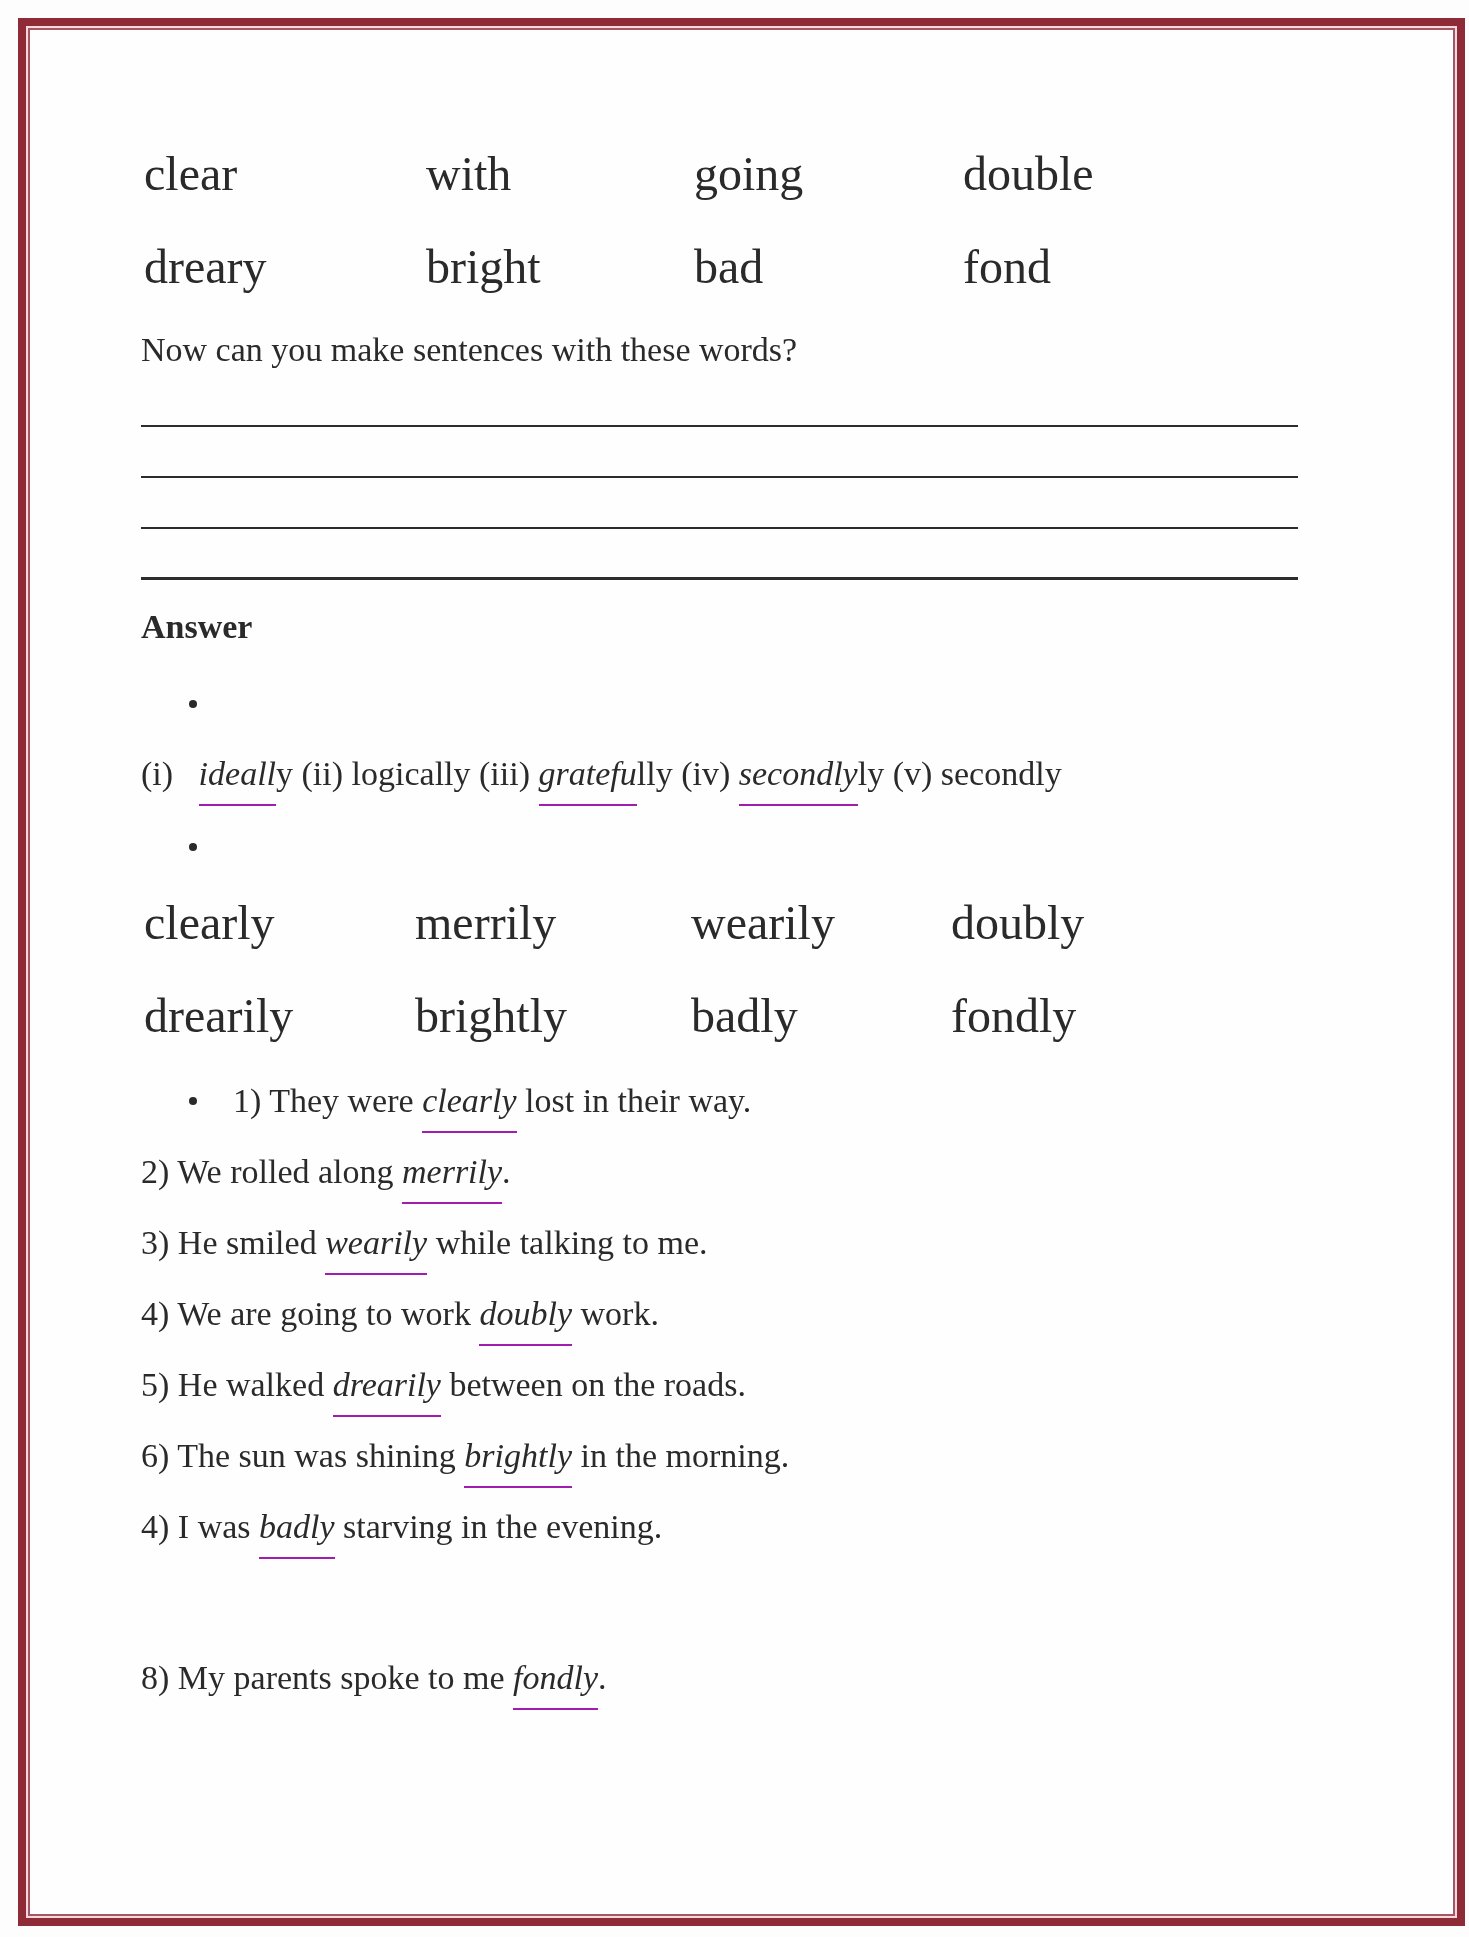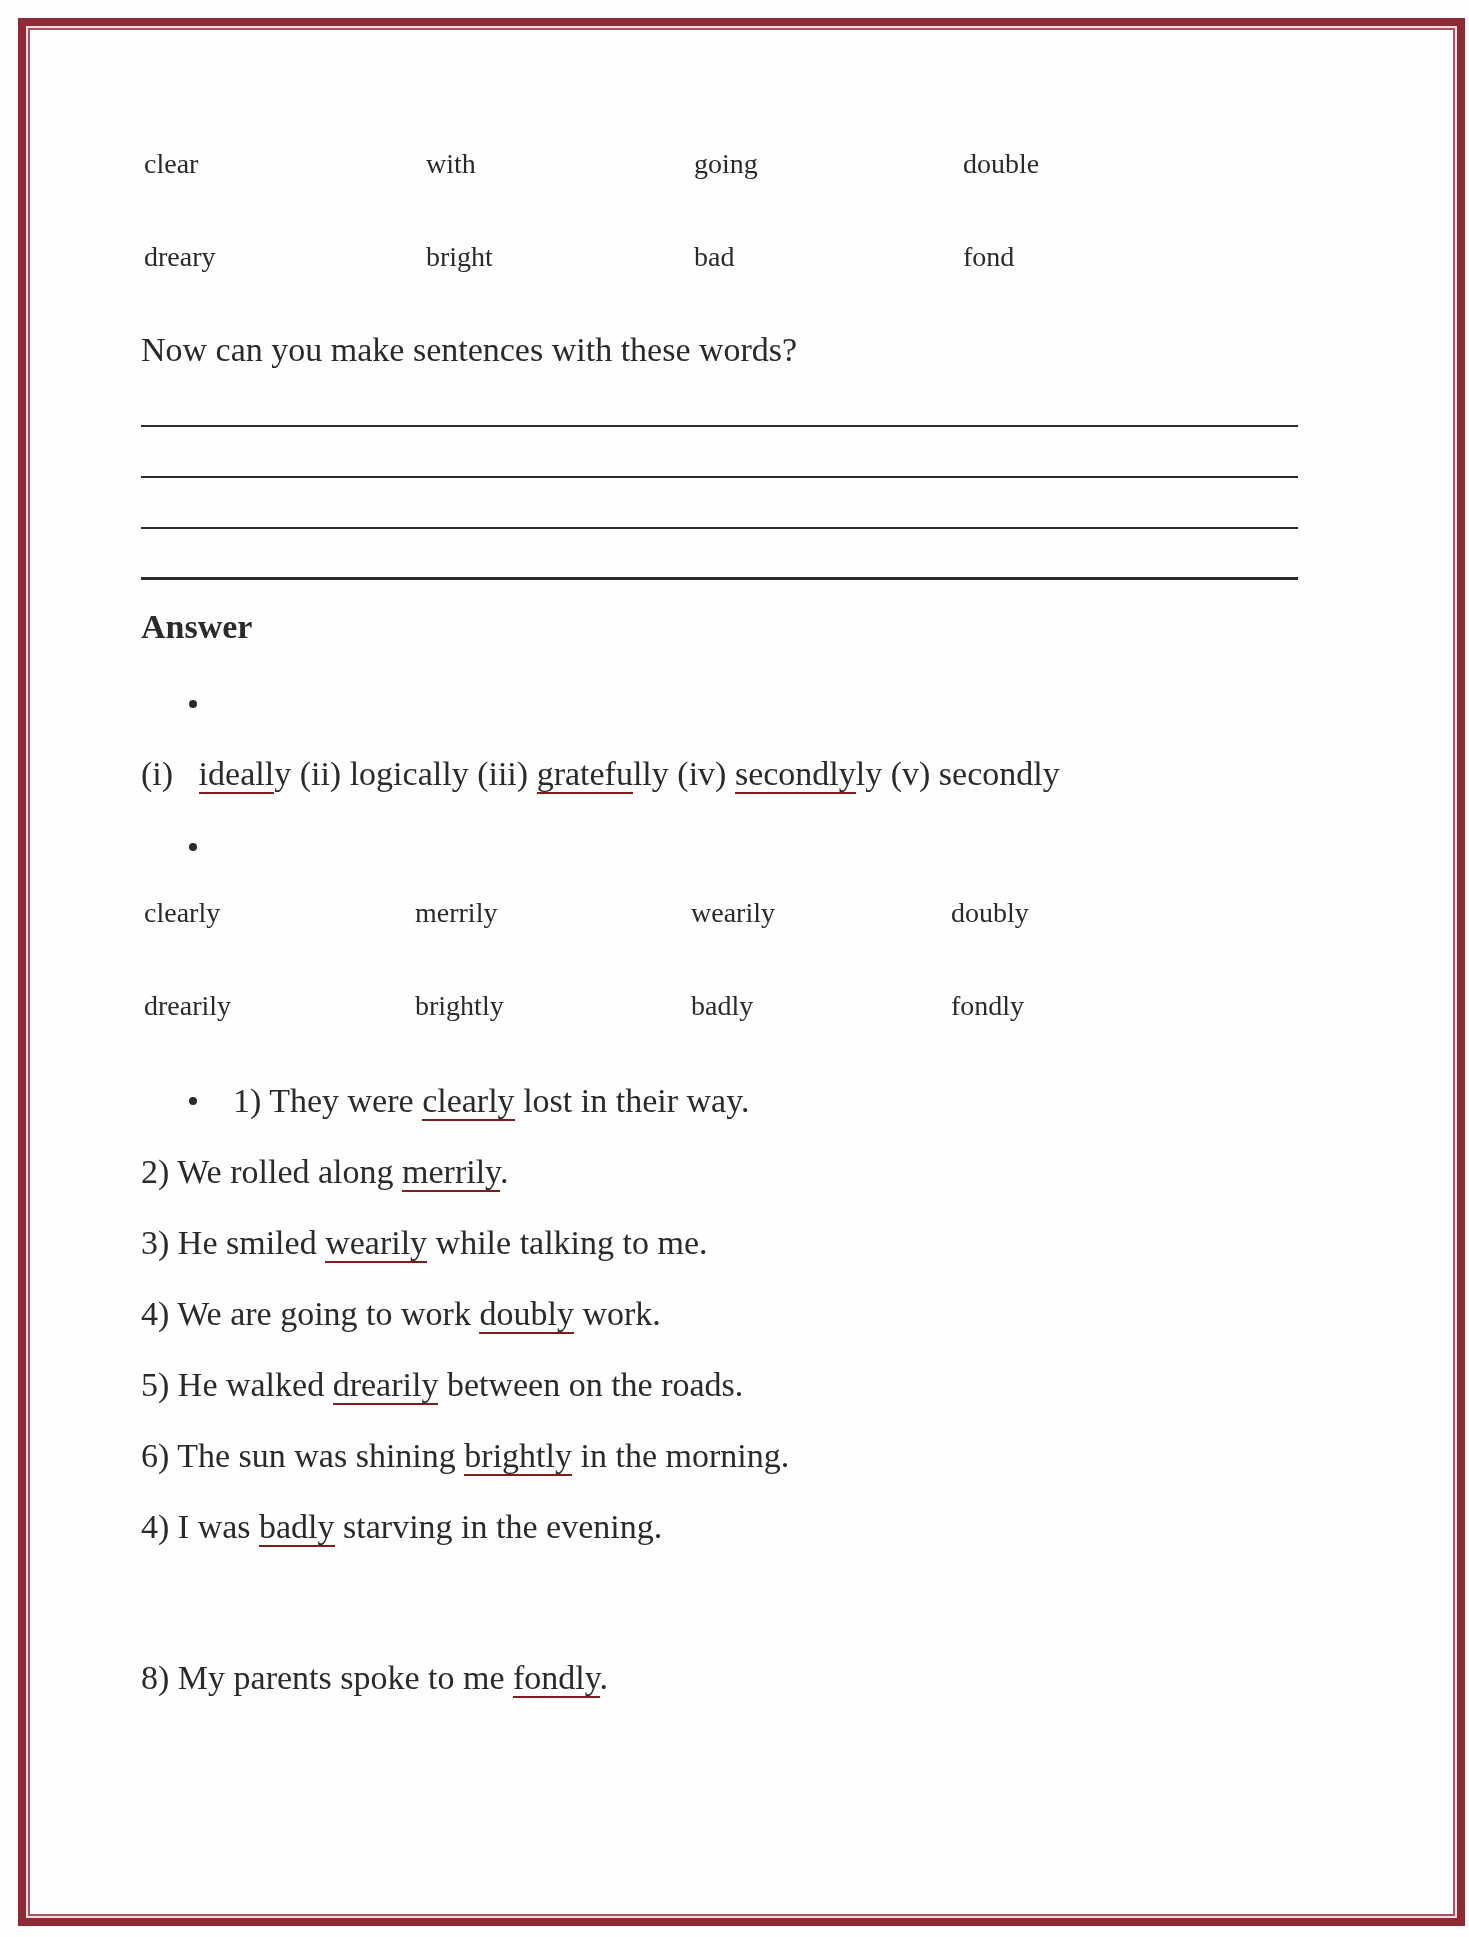--- a/index.html
+++ b/index.html
@@ -3,26 +3,26 @@
 <meta charset="utf-8">
 <style>
   html, body { margin:0; padding:0; }
   body { width:1469px; height:1937px; background:#fdfdfd; position:relative; overflow:hidden;
          font-family:"Liberation Serif", "DejaVu Serif", serif; color:#2a2a2a; }
   .frame-outer { position:absolute; left:18px; top:18px; width:1447px; height:1908px;
                  box-sizing:border-box; border:8px solid #8e2b37; background:#f4d9dc; }
   .frame-inner { position:absolute; left:2px; top:2px; right:2px; bottom:2px;
                  box-sizing:border-box; border:2px solid #a65565; background:#fefefe; }
   .t { position:absolute; font-size:34px; line-height:1; white-space:nowrap; }
-  .word { position:absolute; font-size:28px; line-height:1; white-space:nowrap; }
+  .word { position:absolute; font-size:48px; line-height:1; white-space:nowrap; }
   .rule { position:absolute; left:141px; width:1157px; height:2px; background:#2c2c2c; }
   .rule.thick { height:3px; }
   .bold { font-weight:bold; }
   .bullet { position:absolute; width:8px; height:8px; border-radius:50%; background:#2a2a2a; }
-  u { text-decoration:none; border-bottom:2px solid #7f1d1d; padding-bottom:0px; }
+  u { text-decoration:none; border-bottom:2px solid #a21caf; padding-bottom:12px;font-style:italic; }
 </style>
 </head>
 <body>
 
 <div class="frame-outer">
   <div class="frame-inner"></div>
 </div>
 
 <div>
   <span class="word" style="left:144px;top:150px">clear</span>

